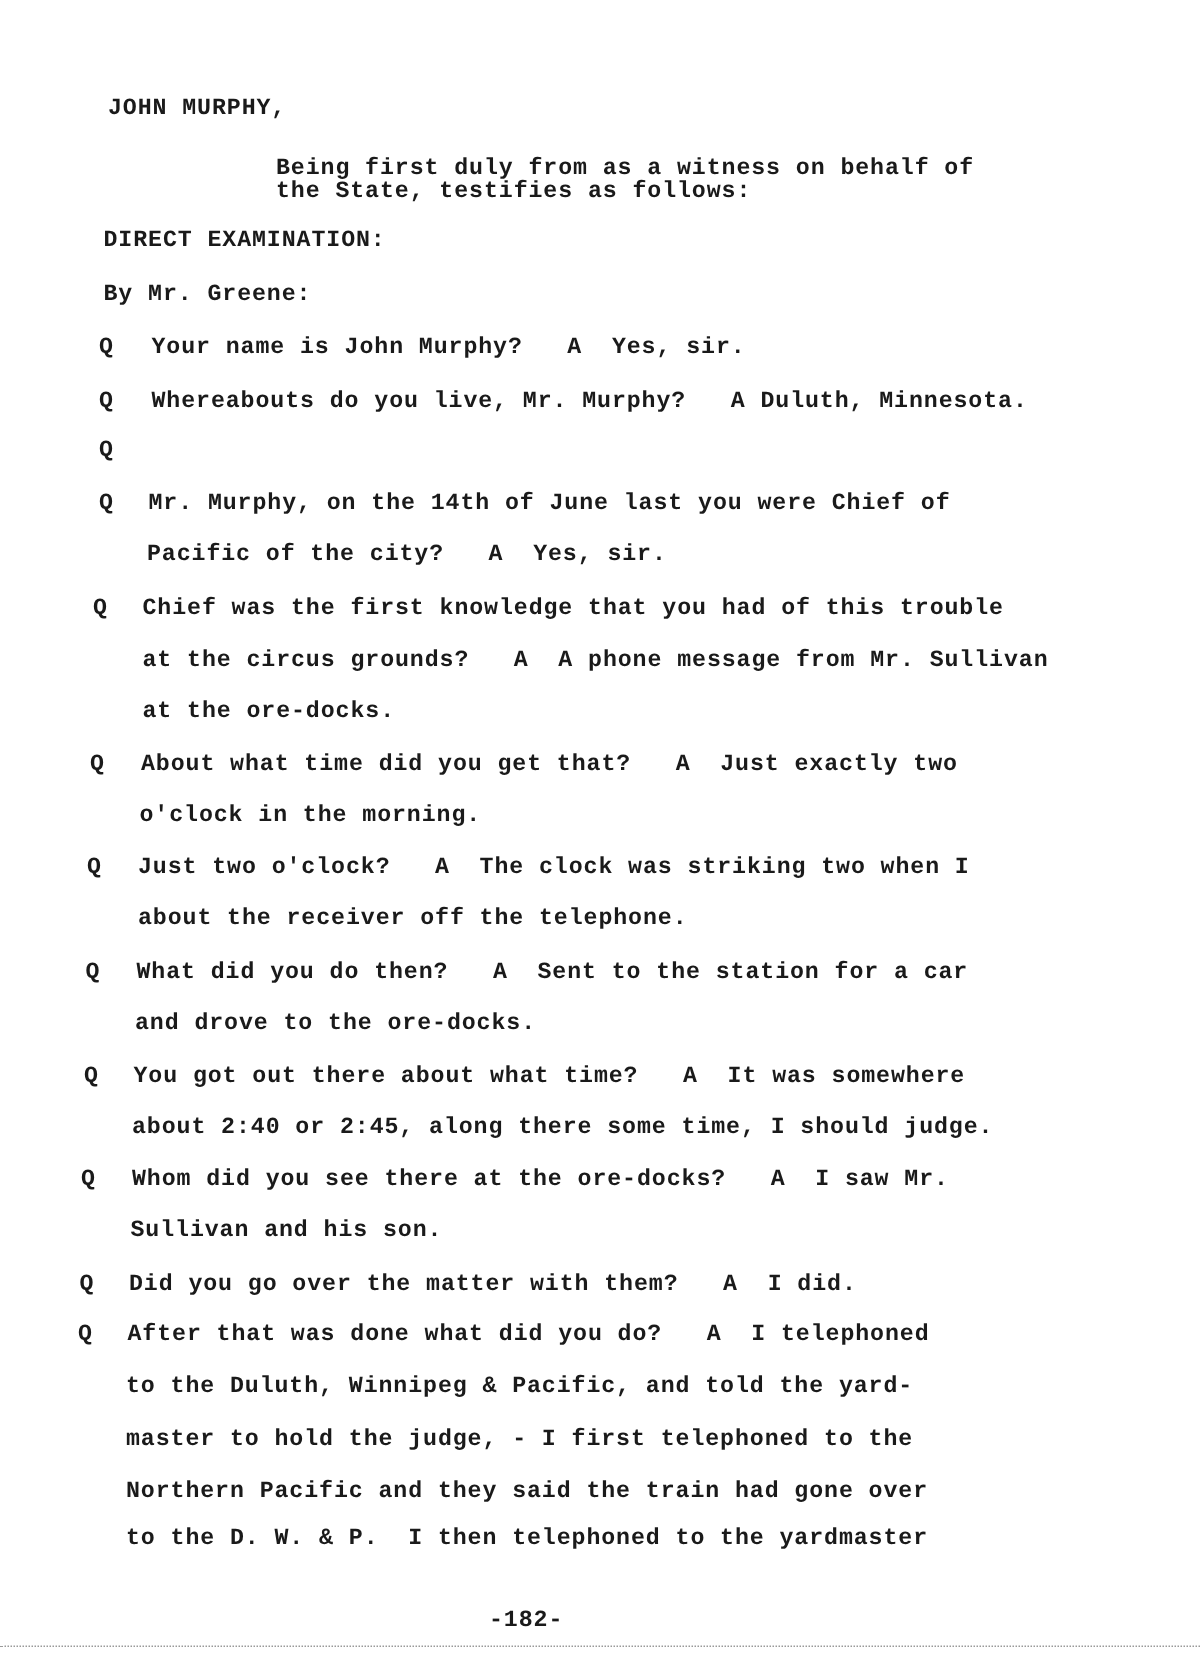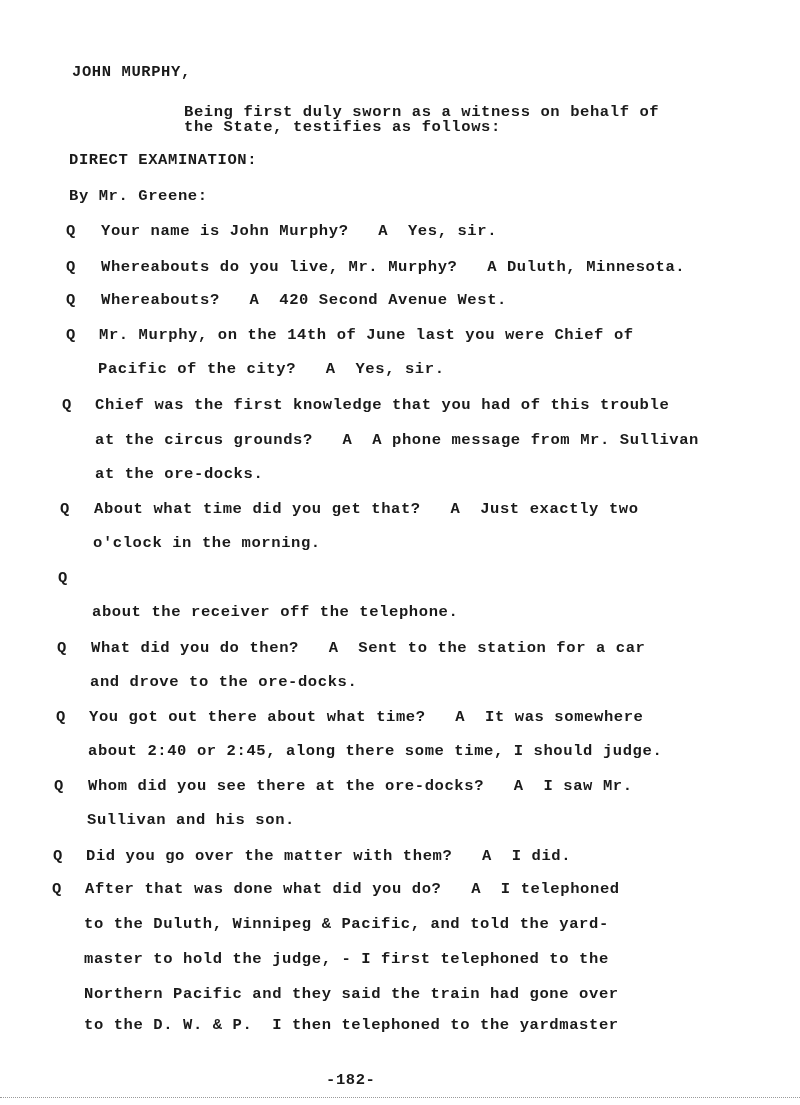--- a/index.html
+++ b/index.html
@@ -46,54 +46,54 @@
     border-top: 1px dotted #9a9a9a;
   }
 </style>
 </head>
 <body>
 
 <div class="page">
 
   <div class="line" style="left:72px; top:63px;">JOHN MURPHY,</div>
 
-  <div class="line" style="left:184px; top:103px;">Being first duly sworn as a witness on behalf of</div>
+  <div class="line" style="left:184px; top:103px;">Being first duly from as a witness on behalf of</div>
   <div class="line" style="left:184px; top:118px;">the State, testifies as follows:</div>
 
   <div class="line" style="left:69px; top:151px;">DIRECT EXAMINATION:</div>
 
   <div class="line" style="left:69px; top:187px;text-align:center;">By Mr. Greene:</div>
 
   <div class="qmark" style="left:66px; top:222px;">Q</div>
   <div class="line" style="left:101px; top:222px;">Your name is John Murphy?   A  Yes, sir.</div>
 
   <div class="qmark" style="left:66px; top:258px;">Q</div>
   <div class="line" style="left:101px; top:258px;">Whereabouts do you live, Mr. Murphy?   A Duluth, Minnesota.</div>
 
   <div class="qmark" style="left:66px; top:291px;">Q</div>
-  <div class="line" style="left:101px; top:291px;">Whereabouts?   A  420 Second Avenue West.</div>
 
   <div class="qmark" style="left:66px; top:326px;">Q</div>
   <div class="line" style="left:99px; top:326px;">Mr. Murphy, on the 14th of June last you were Chief of</div>
 
   <div class="line" style="left:98px; top:360px;">Pacific of the city?   A  Yes, sir.</div>
 
   <div class="qmark" style="left:62px; top:396px;">Q</div>
   <div class="line" style="left:95px; top:396px;">Chief was the first knowledge that you had of this trouble</div>
 
   <div class="line" style="left:95px; top:431px;">at the circus grounds?   A  A phone message from Mr. Sullivan</div>
 
   <div class="line" style="left:95px; top:465px;">at the ore-docks.</div>
 
   <div class="qmark" style="left:60px; top:500px;">Q</div>
   <div class="line" style="left:94px; top:500px;">About what time did you get that?   A  Just exactly two</div>
 
   <div class="line" style="left:93px; top:534px;">o'clock in the morning.</div>
 
   <div class="qmark" style="left:58px; top:569px;">Q</div>
+  <div class="line" style="left:92px; top:569px;">Just two o'clock?   A  The clock was striking two when I</div>
 
   <div class="line" style="left:92px; top:603px;">about the receiver off the telephone.</div>
 
   <div class="qmark" style="left:57px; top:639px;">Q</div>
   <div class="line" style="left:91px; top:639px;">What did you do then?   A  Sent to the station for a car</div>
 
   <div class="line" style="left:90px; top:673px;">and drove to the ore-docks.</div>
 
   <div class="qmark" style="left:56px; top:708px;">Q</div>
   <div class="line" style="left:89px; top:708px;">You got out there about what time?   A  It was somewhere</div>

